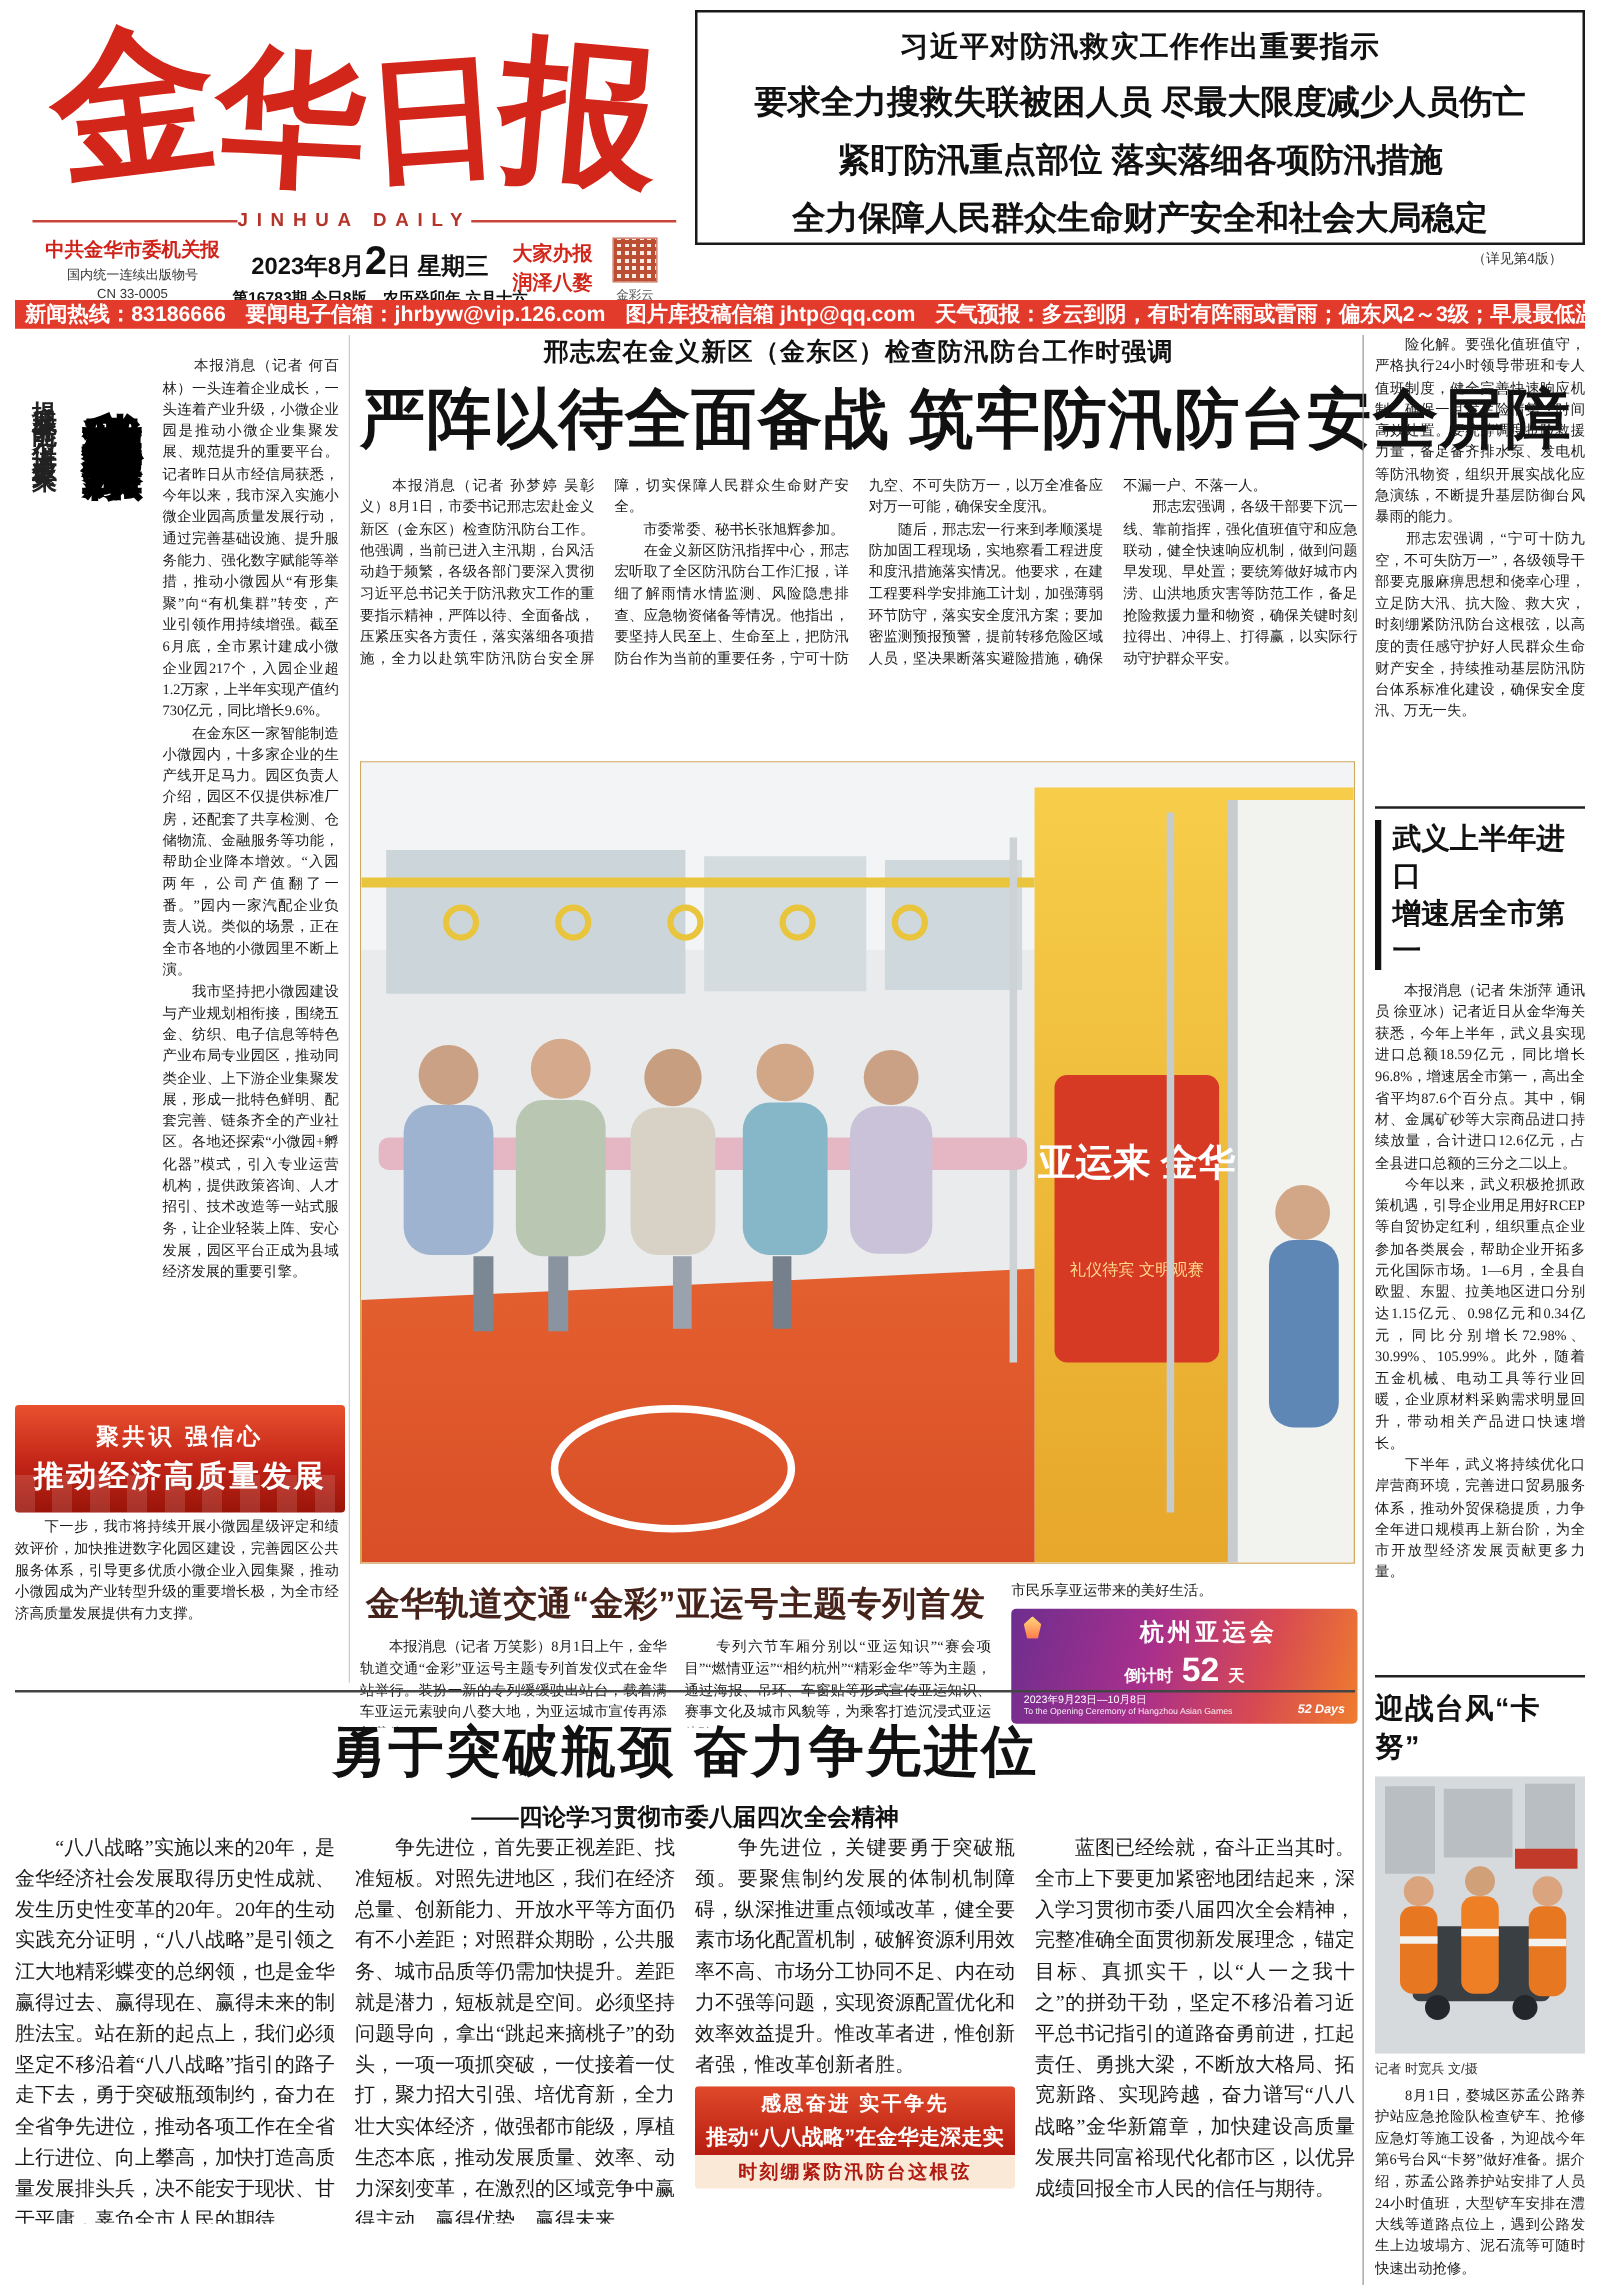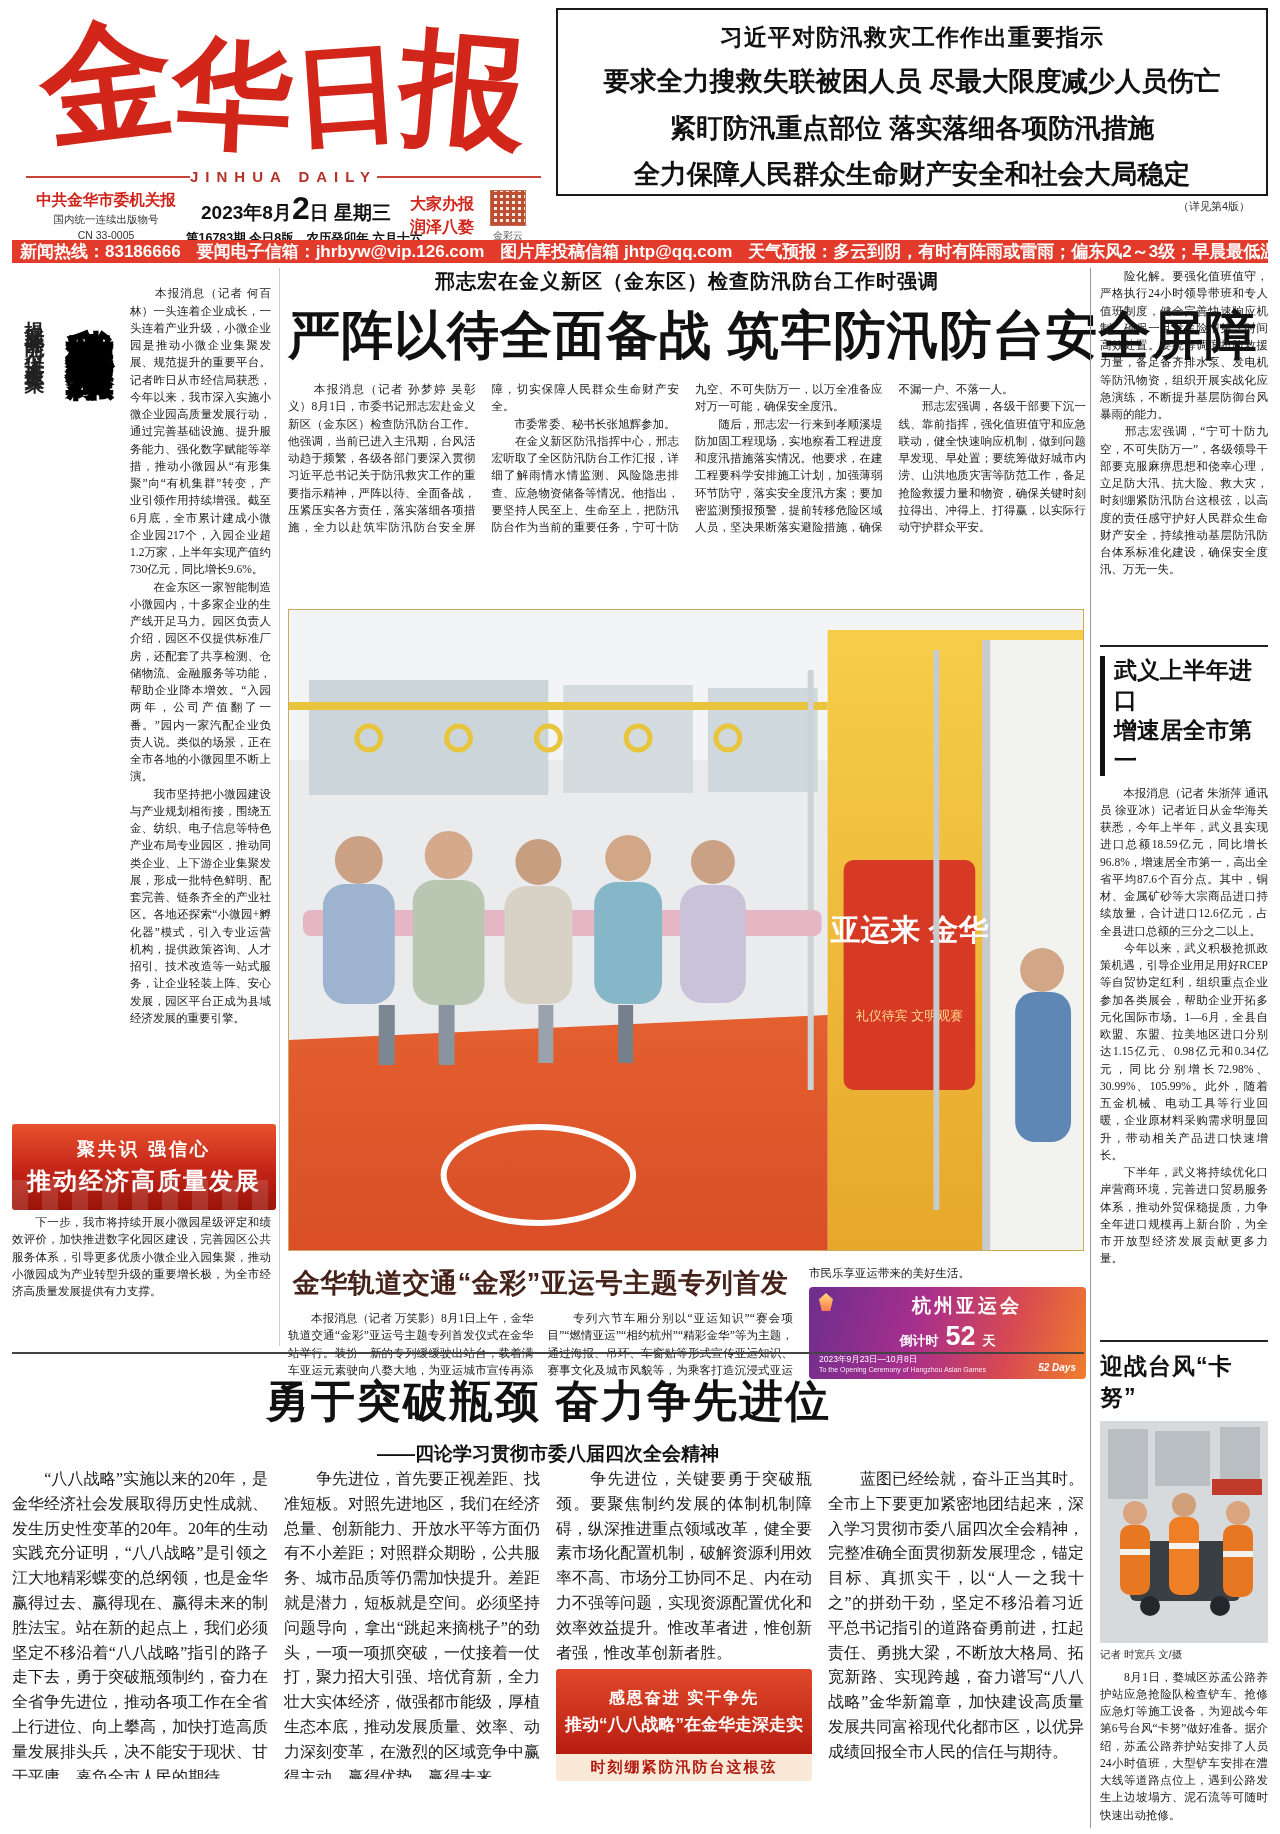--- a/index.html
+++ b/index.html
@@ -117,21 +117,21 @@
   
   #bottom{position:absolute;top:1352px;left:12px;width:1072px;height:478px;
           border-top:2px solid #444;box-sizing:border-box;padding-top:18px}
   #bottom-head{text-align:center;font-size:44px;font-weight:900;letter-spacing:2px}
   #bottom-sub{text-align:center;font-size:19px;font-weight:bold;margin-top:10px}
   #bottom-byline{font-size:12px;color:#222;margin:16px 0 6px 4px}
   #bottom-cols{display:flex;gap:16px}
   #bottom-cols .bodytext{flex:1;height:312px;font-size:16px;line-height:1.55}
   #col3wrap{flex:1;display:flex;flex-direction:column}
   #col3wrap .bodytext{flex:none;height:196px}
-  #banner{margin-top:6px;height:112px;border-radius:3px;overflow:hidden;display:flex;flex-direction:column}
+  #banner{margin-top:6px;height:82px;border-radius:3px;overflow:hidden;display:flex;flex-direction:column}
   #banner .top{flex:1;background:linear-gradient(180deg,#e0492b,#b71d10);color:#fff;
                display:flex;flex-direction:column;align-items:center;justify-content:center}
   #banner .b1{font-size:16px;font-weight:900;letter-spacing:2px}
   #banner .b2{font-size:17px;font-weight:900;margin-top:4px;white-space:nowrap}
   #banner .strip{height:27px;background:#fbe9d8;color:#b01a10;font-weight:900;font-size:15px;
                  display:flex;align-items:center;justify-content:center;letter-spacing:2px}
 </style>
 </head>
 <body>
 

